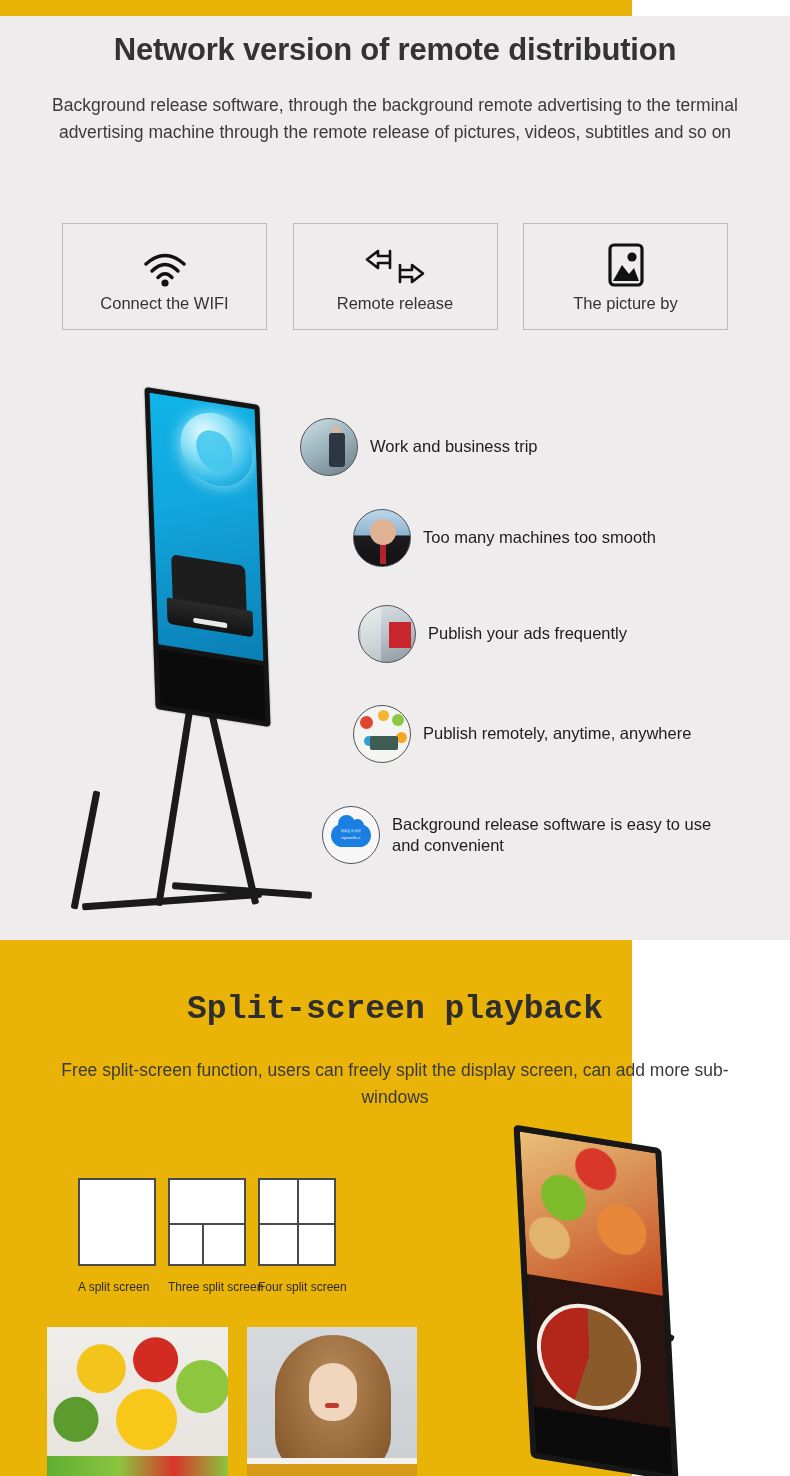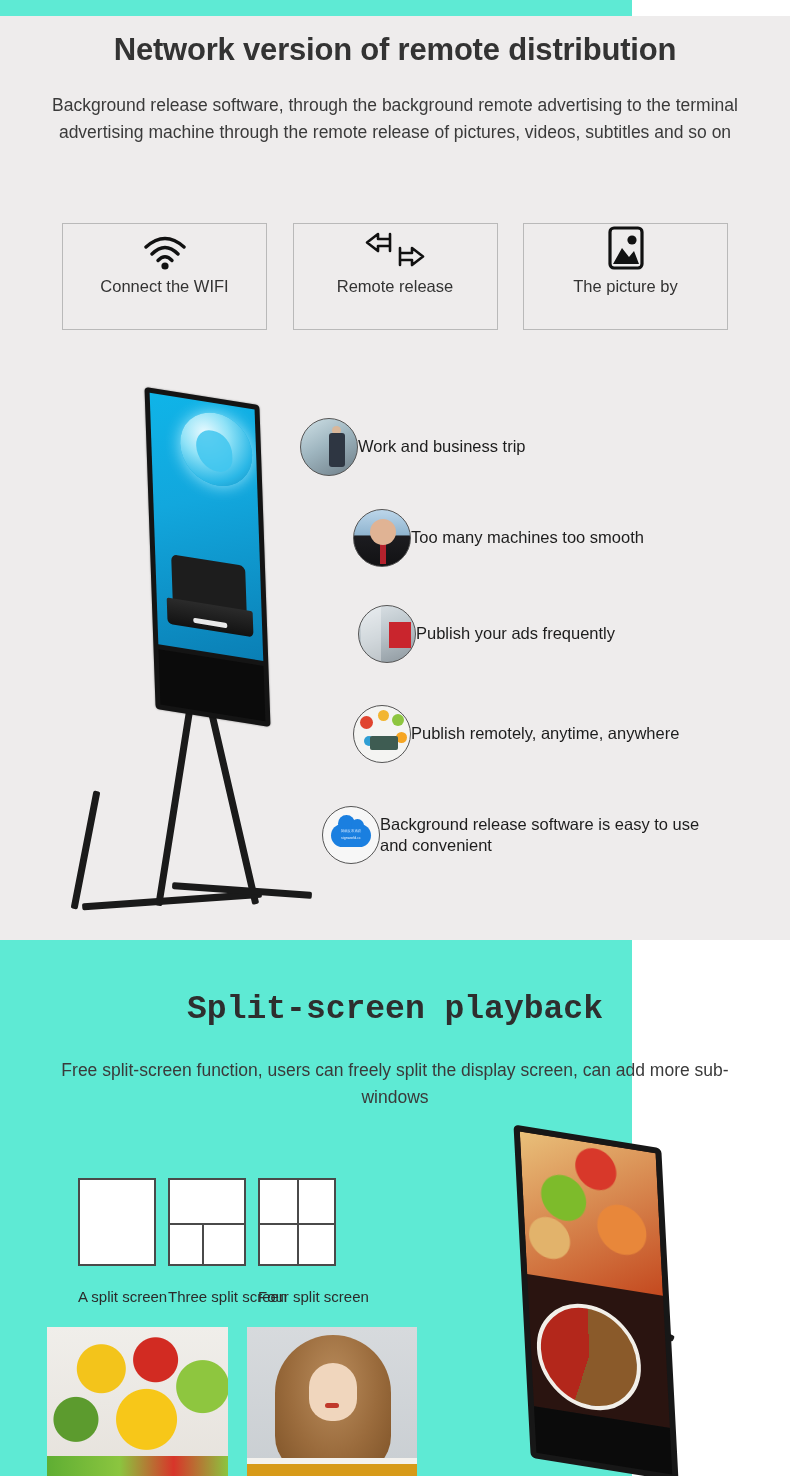--- a/index.html
+++ b/index.html
@@ -3,21 +3,21 @@
 <meta charset="utf-8">
 <style>
   * { box-sizing: border-box; margin: 0; padding: 0; }
   html, body {
     width: 790px;
     height: 1476px;
     background: #ffffff;
     font-family: "Liberation Sans", sans-serif;
     overflow: hidden;
   }
-  .page { position: relative; width: 632px; height: 1476px; background: #5eead4; }
+  .page { position: relative; width: 632px; height: 1476px; background: #eab308; }
 
   
   .panel-gray {
     position: absolute; left: 0; top: 16px; width: 790px; height: 924px;
     background: #eeecec;
   }
   .s1-title {
     position: absolute; left: 0; top: 32px; width: 790px;
     text-align: center;
     font-size: 31px; font-weight: bold; color: #333333;
@@ -30,21 +30,21 @@
   }
 
   
   .feat-row {
     position: absolute; left: 62px; top: 223px; width: 666px; height: 107px;
     display: flex; justify-content: space-between;
   }
   .feat-box {
     width: 205px; height: 107px;
     border: 1px solid #b9b9b9;
-    display: flex; flex-direction: column; align-items: center; justify-content: flex-start;
+    display: flex; flex-direction: column; align-items: center; justify-content: center;
     background: #eeecec;
   }
   .feat-icon { height: 46px; display: flex; align-items: flex-end; justify-content: center; }
   .feat-label { font-size: 16.5px; color: #333; margin-top: 7px; }
 
   
   .kiosk1 { position: absolute; left: 22px; top: 392px; width: 290px; height: 540px; }
   .k-screen {
     position: absolute; left: 128px; top: 5px; width: 115px; height: 320px;
     background: #141414;
@@ -98,21 +98,21 @@
   .k-leg.l5 { left: 150px; top: 495px; width: 140px; height: 7px; transform: rotate(4deg); }
 
   
   .bullets { position: absolute; left: 300px; top: 418px; width: 480px; }
   .bullet { position: absolute; display: flex; align-items: center; }
   .b-thumb {
     width: 58px; height: 58px; border-radius: 50%;
     border: 1px solid #555; flex: 0 0 58px; overflow: hidden; position: relative;
     background: #c9d4da;
   }
-  .b-text { font-size: 16.5px; color: #1d1d1d; line-height: 1.3; }
+  .b-text { margin-left: 12px; font-size: 16.5px; color: #1d1d1d; line-height: 1.3; }
 
   .thumb-office { background: linear-gradient(150deg,#cfe0e6 0%, #9fb6c0 45%, #6e7d87 100%); }
   .thumb-office:after { content:""; position:absolute; left:28px; top:14px; width:16px; height:34px; background:#2e3642; border-radius:3px; }
   .thumb-office:before { content:""; position:absolute; left:31px; top:7px; width:9px; height:9px; border-radius:50%; background:#d9b79a; }
 
   .thumb-stress { background: linear-gradient(#bcd6ea 0%, #8fb4cf 45%, #1c1c20 46%, #121214 100%); }
   .thumb-stress:after { content:""; position:absolute; left:16px; top:9px; width:26px; height:26px; border-radius:50%; background:#e0b394; }
   .thumb-stress:before { content:""; position:absolute; left:26px; top:34px; width:6px; height:20px; background:#b4222d; }
 
   .thumb-airport { background: linear-gradient(160deg,#dfe5e9 0%, #b9c3c9 50%, #8d979e 100%); }
@@ -151,21 +151,21 @@
     font-size: 17.5px; color: #3a3a3a; line-height: 1.55;
   }
 
   .split-row { position: absolute; left: 78px; top: 1178px; width: 350px; display:flex; gap: 12px; }
   .split-item { width: 78px; }
   .split-box {
     width: 78px; height: 88px; border: 2px solid #4a4a4a; background: #fff; position: relative;
   }
   .split-box .hline { position:absolute; left:0; right:0; height:2px; background:#4a4a4a; }
   .split-box .vline { position:absolute; top:0; bottom:0; width:2px; background:#4a4a4a; }
-  .split-label { margin-top: 22px; font-size: 15px; color:#2b2b2b; white-space: nowrap; }
+  .split-label { margin-top: 14px; font-size: 12px; color:#2b2b2b; white-space: nowrap; }
 
   .photo { position: absolute; overflow: hidden; }
   .photo-veg { left: 47px; top: 1327px; width: 181px; height: 149px;
     background:
       radial-gradient(circle at 55% 62%, #f7c719 0 30px, transparent 31px),
       radial-gradient(circle at 30% 28%, #f3c41b 0 24px, transparent 25px),
       radial-gradient(circle at 60% 22%, #d22b22 0 22px, transparent 23px),
       radial-gradient(circle at 16% 62%, #5c9b2e 0 22px, transparent 23px),
       radial-gradient(circle at 86% 40%, #8ec63f 0 26px, transparent 27px),
       linear-gradient(#f0eeea,#e6e2dc);

